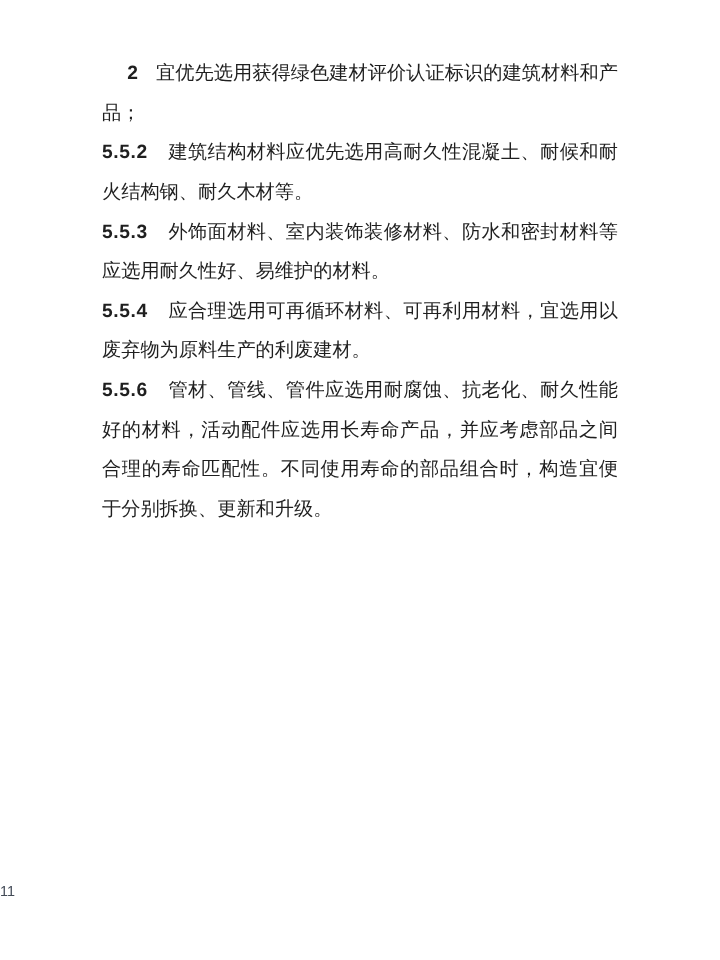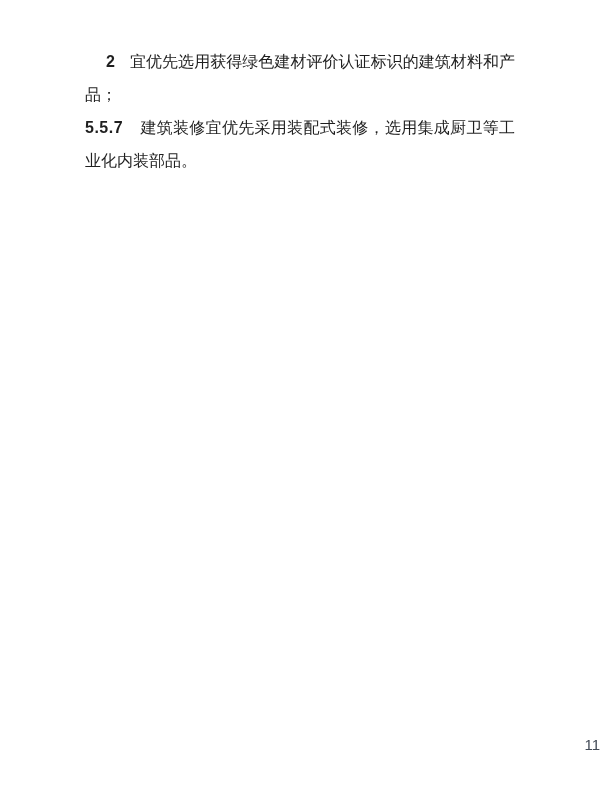--- a/index.html
+++ b/index.html
@@ -35,39 +35,42 @@
     font-family: "Liberation Sans", "DejaVu Sans", sans-serif;
     font-weight: bold;
     letter-spacing: 0.5px;
     margin-right: 17px;
   }
   .page-number {
     position: absolute;
     top: 736px;
     left: 0;
     width: 100%;
-    text-align: right;
-    font-size: 15px;
+    text-align: left;
+    font-size: 12px;
     color: #424a56;
     font-family: "Liberation Sans", "DejaVu Sans", sans-serif;
   }
 </style>
 </head>
 <body>
 
 <div class="page">
   <div class="content">
 
     <p class="sub-item"><b class="item-num">2</b><span>宜优先选用获得绿色建材评价认证标识的建筑材料和产品；</span></p>
 
 
 
+    <p class="clause"><b class="clause-num">5.5.2</b><span>建筑结构材料应优先选用高耐久性混凝土、耐候和耐火结构钢、耐久木材等。</span></p>
+
+    <p class="clause"><b class="clause-num">5.5.3</b><span>外饰面材料、室内装饰装修材料、防水和密封材料等应选用耐久性好、易维护的材料。</span></p>
+
+    <p class="clause"><b class="clause-num">5.5.4</b><span>应合理选用可再循环材料、可再利用材料，宜选用以废弃物为原料生产的利废建材。</span></p>
 
 
+    <p class="clause"><b class="clause-num">5.5.6</b><span>管材、管线、管件应选用耐腐蚀、抗老化、耐久性能好的材料，活动配件应选用长寿命产品，并应考虑部品之间合理的寿命匹配性。不同使用寿命的部品组合时，构造宜便于分别拆换、更新和升级。</span></p>
 
-
-
-    <p class="clause"><b class="clause-num">5.5.7</b><span>建筑装修宜优先采用装配式装修，选用集成厨卫等工业化内装部品。</span></p>
 
   </div>
 
   <div class="page-number">11</div>
 </div>
 
 </body></html>

